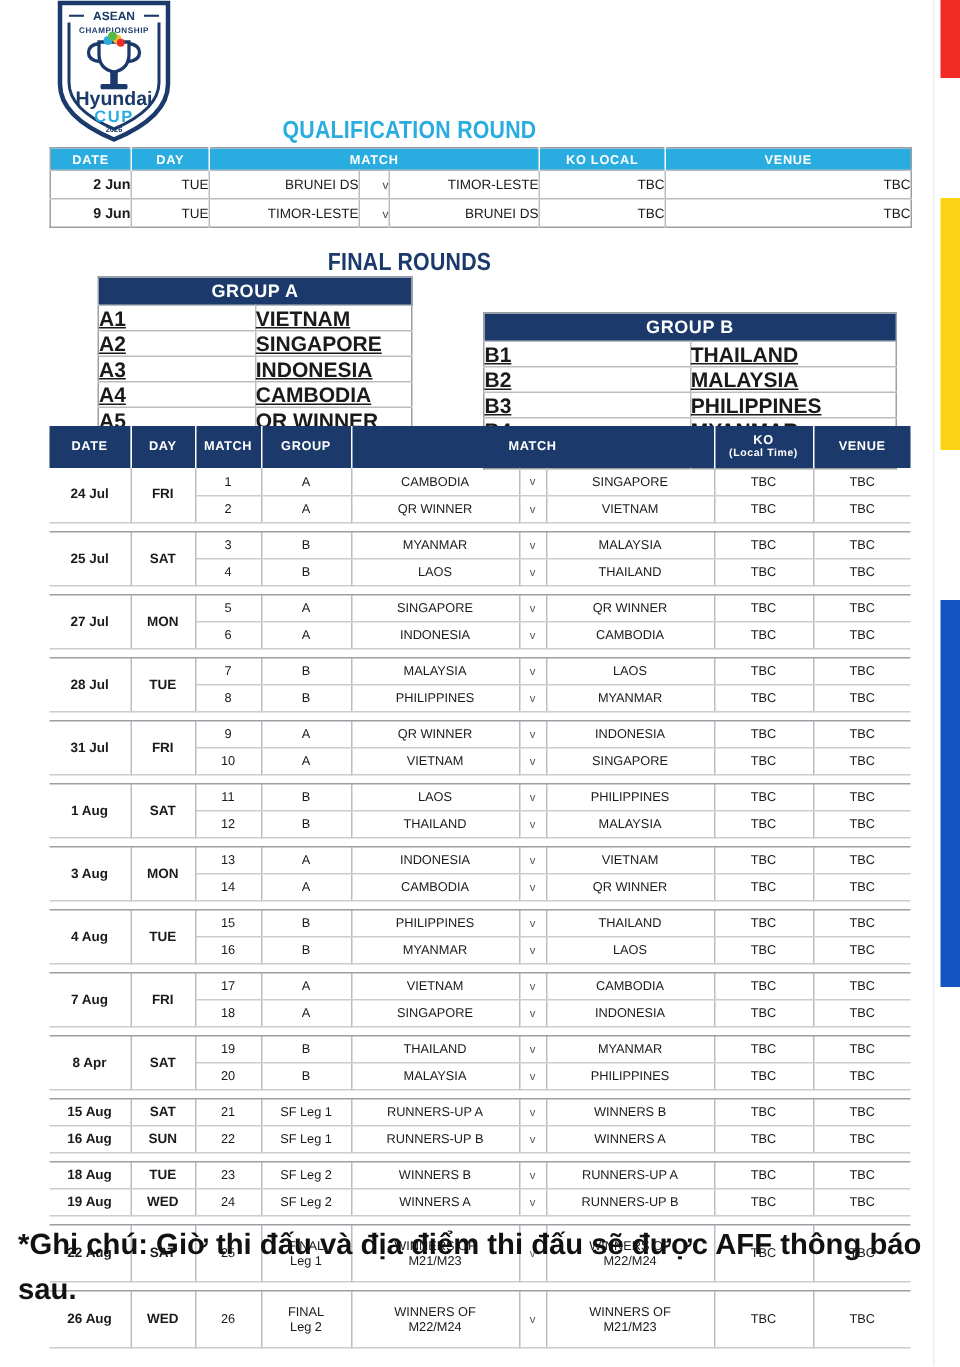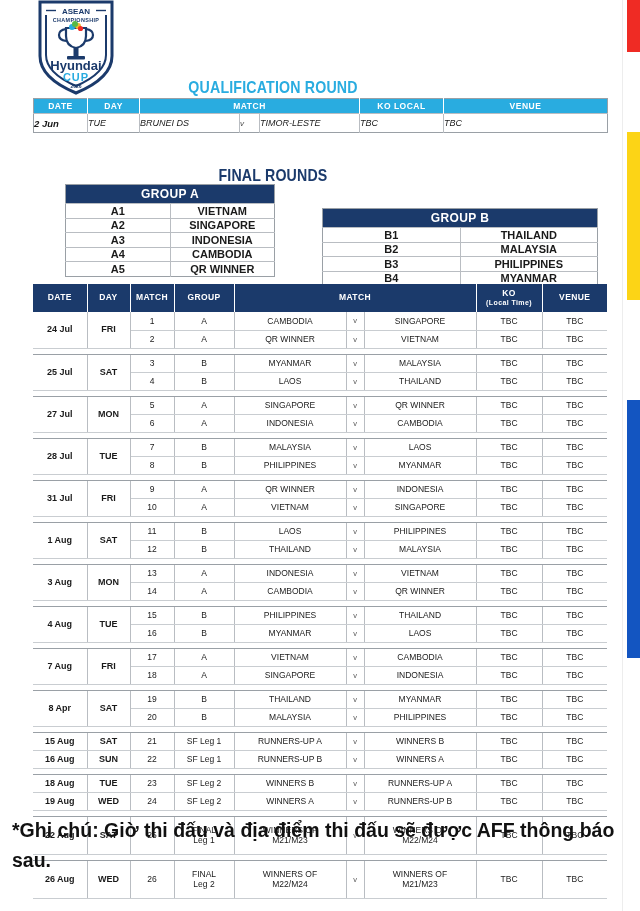--- a/index.html
+++ b/index.html
@@ -52,47 +52,46 @@
     table-layout: fixed;
   }
   #qual-table th {
     background: #29ace0; color: #ffffff;
     font-size: 8.5px; font-weight: 700; letter-spacing: 0.5px;
     height: 15px; text-align: center;
     border-right: 1px solid #ffffff;
   }
   #qual-table th:last-child { border-right: none; }
   #qual-table td {
-    height: 19px; text-align: left;
+    height: 19px; text-align: right;
     font-size: 9px; color: #1a1a1a;
     border-top: 1px solid #b9bdc2;
     border-right: 1px solid #b9bdc2;
-    font-style: italic;
   }
   #qual-table td:last-child { border-right: none; }
   #qual-table td.datec { font-weight: 700; font-size: 9.5px; }
   #qual-table td.vs { font-size: 8px; color:#4b4b4b; }
 
   
   .group-table {
     position: absolute; top: 184px;
     border: 1px solid #9aa0a6;
     table-layout: fixed;
   }
   #group-a { left: 65px; width: 210px; }
   #group-b { left: 322px; width: 276px; margin-top: 24px; }
   .group-table th {
     background: #1b3a6b; color: #fff;
     font-size: 12px; font-weight: 700; letter-spacing: 0.4px;
     height: 19px; text-align: center;
   }
   .group-table td {
-    height: 14.5px; font-size: 11px; color: #1a1a1a;
-    text-align: center;
+    height: 14.5px; font-size: 14px; color: #1a1a1a;
     border-top: 1px solid #b9bdc2;
+    text-decoration: underline;
   }
   .group-table td.code { width: 38px; font-weight: 700; border-right: 1px solid #b9bdc2; }
   .group-table td.team { font-weight: 700; }
 
   
   #fix-wrap { position: absolute; left: 33px; top: 284px; width: 574px; }
   #fix-table { width: 574px; table-layout: fixed; }
   #fix-table th {
     background: #1b3a6b; color: #fff;
     font-size: 8.5px; font-weight: 700; letter-spacing: 0.4px;
@@ -187,20 +186,29 @@
         <th>VENUE</th>
       </tr>
     </thead>
     <tbody>
       <tr>
         <td class="datec">2 Jun</td>
         <td>TUE</td>
         <td>BRUNEI DS</td>
         <td class="vs">v</td>
         <td>TIMOR-LESTE</td>
+        <td>TBC</td>
+        <td>TBC</td>
+      </tr>
+      <tr>
+        <td class="datec">9 Jun</td>
+        <td>TUE</td>
+        <td>TIMOR-LESTE</td>
+        <td class="vs">v</td>
+        <td>BRUNEI DS</td>
         <td>TBC</td>
         <td>TBC</td>
       </tr>
     </tbody>
   </table>
 
   <div class="sec-title" id="final-title">FINAL ROUNDS</div>
 
   <table class="group-table" id="group-a">
     <thead>

